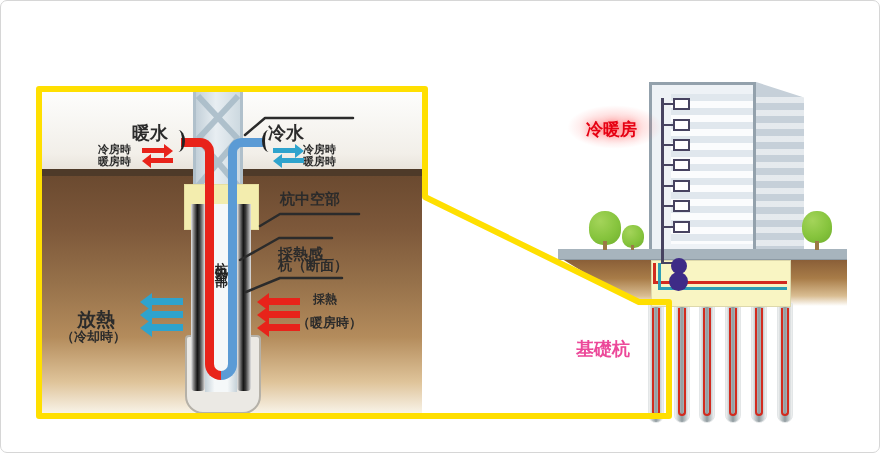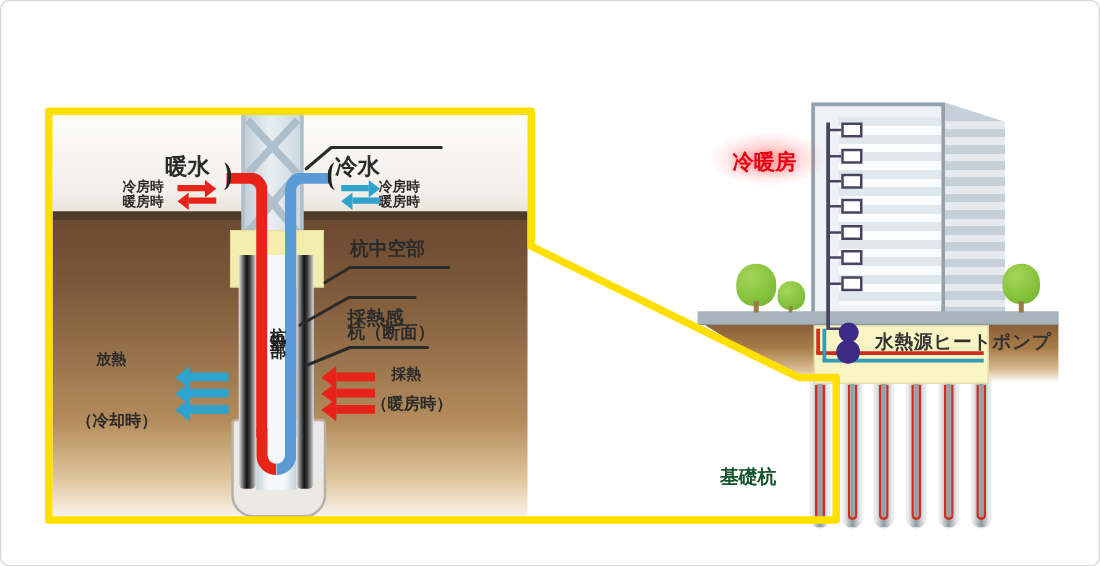--- a/index.html
+++ b/index.html
@@ -94,21 +94,21 @@
 
   <div class="lbl" style="left:131px;top:120px;font-size:18px;">暖水</div>
   <div class="lbl" style="left:267px;top:120px;font-size:18px;">冷水</div>
   <div class="lbl" style="left:97px;top:141px;font-size:11px;">冷房時</div>
   <div class="lbl" style="left:97px;top:153px;font-size:11px;">暖房時</div>
   <div class="lbl" style="left:302px;top:141px;font-size:11px;">冷房時</div>
   <div class="lbl" style="left:302px;top:153px;font-size:11px;">暖房時</div>
   <div class="lbl" style="left:279px;top:189px;font-size:15px;">杭中空部</div>
   <div class="lbl" style="left:277px;top:216px;font-size:15px;margin-top:28px;">採熱感</div>
   <div class="lbl" style="left:277px;top:256px;font-size:14px;">杭（断面）</div>
-  <div class="lbl" style="left:76px;top:278px;font-size:12px;">放熱</div>
+  <div class="lbl" style="left:76px;top:306px;font-size:19px;">放熱</div>
   <div class="lbl" style="left:60px;top:327px;font-size:13px;">（冷却時）</div>
   <div class="lbl" style="left:312px;top:290px;font-size:12px;">採熱</div>
   <div class="lbl" style="left:296px;top:313px;font-size:13px;">（暖房時）</div>
 
   <div class="arr red dir-r" style="left:141px;top:147px;width:22px;"></div>
   <div class="arr red dir-l" style="left:150px;top:157px;width:22px;"></div>
   <div class="arr teal dir-r" style="left:272px;top:147px;width:22px;"></div>
   <div class="arr teal dir-l" style="left:281px;top:157px;width:22px;"></div>
 
   <div class="arr big teal dir-l" style="left:151px;top:297px;width:31px;"></div>
@@ -171,22 +171,21 @@
 
   <div class="tree-crown" style="left:588px;top:210px;width:32px;height:34px;"></div>
   <div class="tree-trunk" style="left:602px;top:240px;width:4px;height:9px;"></div>
   <div class="tree-crown" style="left:621px;top:224px;width:22px;height:23px;"></div>
   <div class="tree-trunk" style="left:630px;top:244px;width:3px;height:5px;"></div>
   <div class="tree-crown" style="left:801px;top:210px;width:30px;height:32px;"></div>
   <div class="tree-trunk" style="left:814px;top:240px;width:4px;height:9px;"></div>
 
   <div class="abs glow"></div>
   <div class="lbl" style="left:585px;top:117px;font-size:17px;color:#e60012;text-shadow:0 0 6px rgba(255,40,40,.45);">冷暖房</div>
-  <div class="lbl" style="left:699px;top:263px;font-size:15px;letter-spacing:0.5px;color:#333;">水熱源ヒートポンプ</div>
-  <div class="lbl" style="left:575px;top:371px;font-size:15px;color:#14532d;">基礎杭</div>
+  <div class="lbl" style="left:575px;top:336px;font-size:18px;color:#ec4899;">基礎杭</div>
 
   <svg class="abs svgtop" width="878" height="451" viewBox="0 0 878 451">
     <polygon points="38,88 424,88 424,196 638,301 668,301 668,415 38,415" fill="none" stroke="#ffdf00" stroke-width="6" stroke-linejoin="round"></polygon>
     <g fill="none" stroke="#2b2b2b" stroke-width="2.5" stroke-linejoin="round" stroke-linecap="round">
       <polyline points="244,134 264,117 352,117"></polyline>
       <polyline points="259,225 279,213 358,213"></polyline>
       <polyline points="239,259 278,237 331,237"></polyline>
       <polyline points="245,291 279,277 341,277"></polyline>
     </g>
   </svg>

